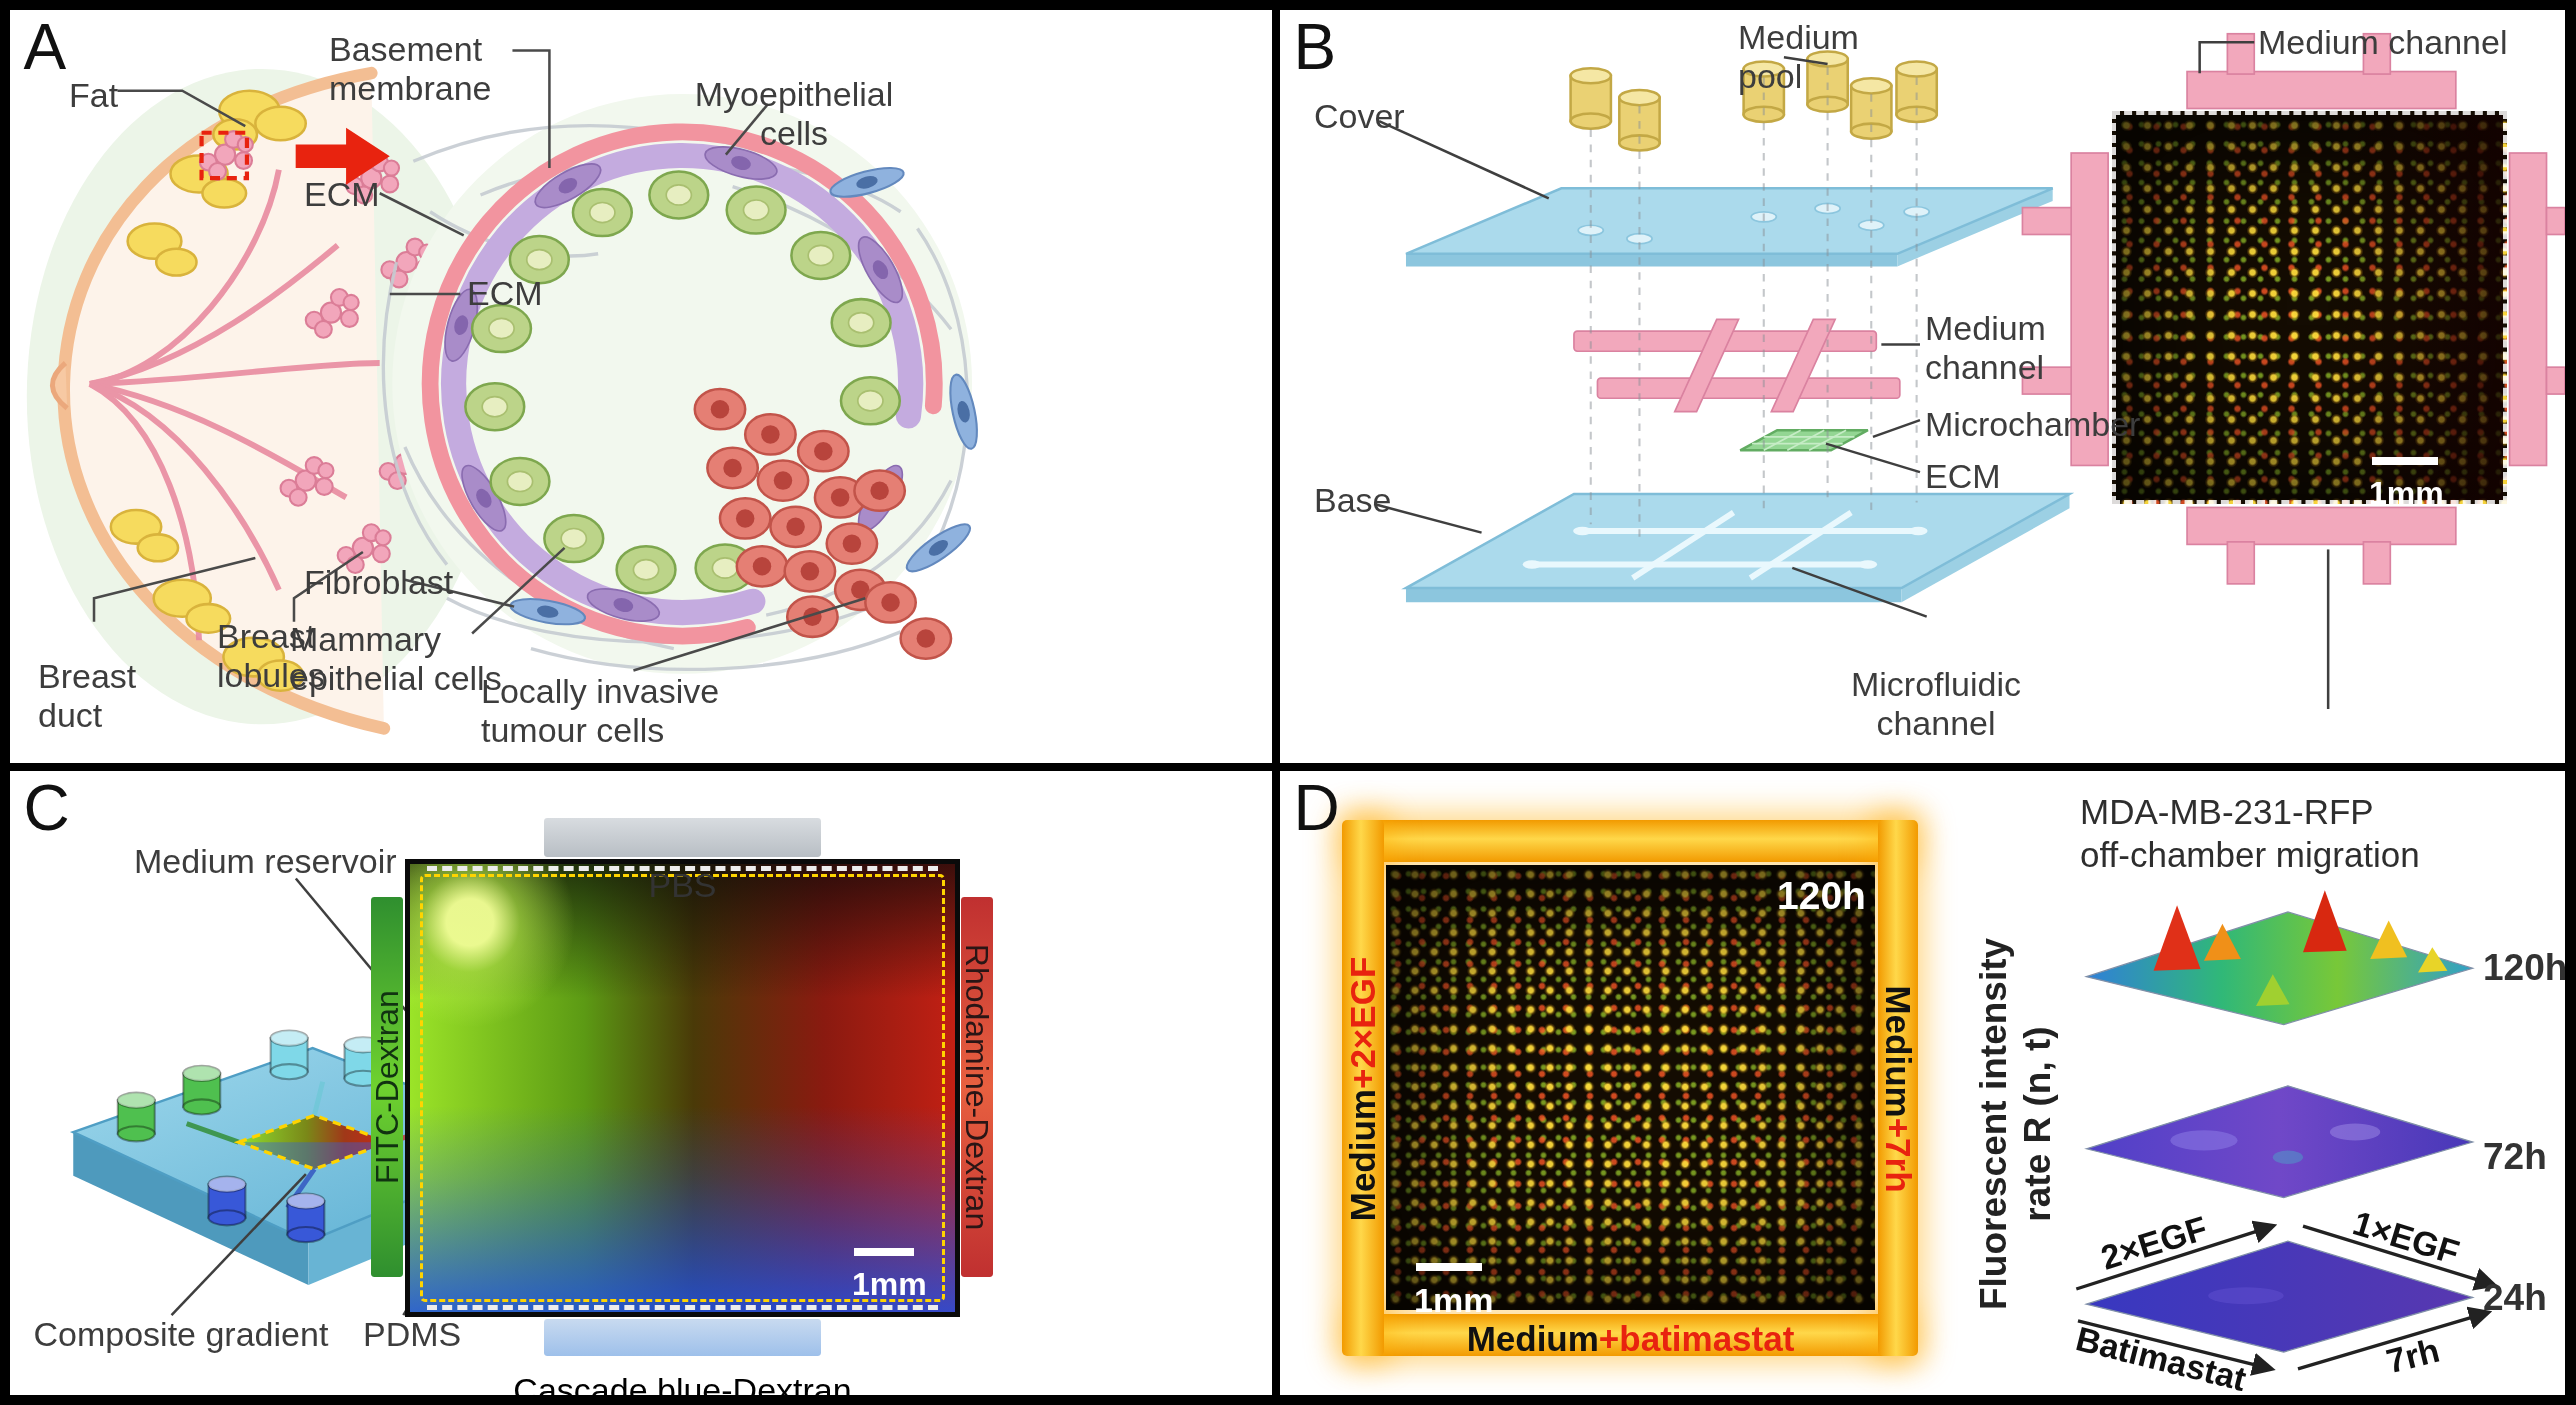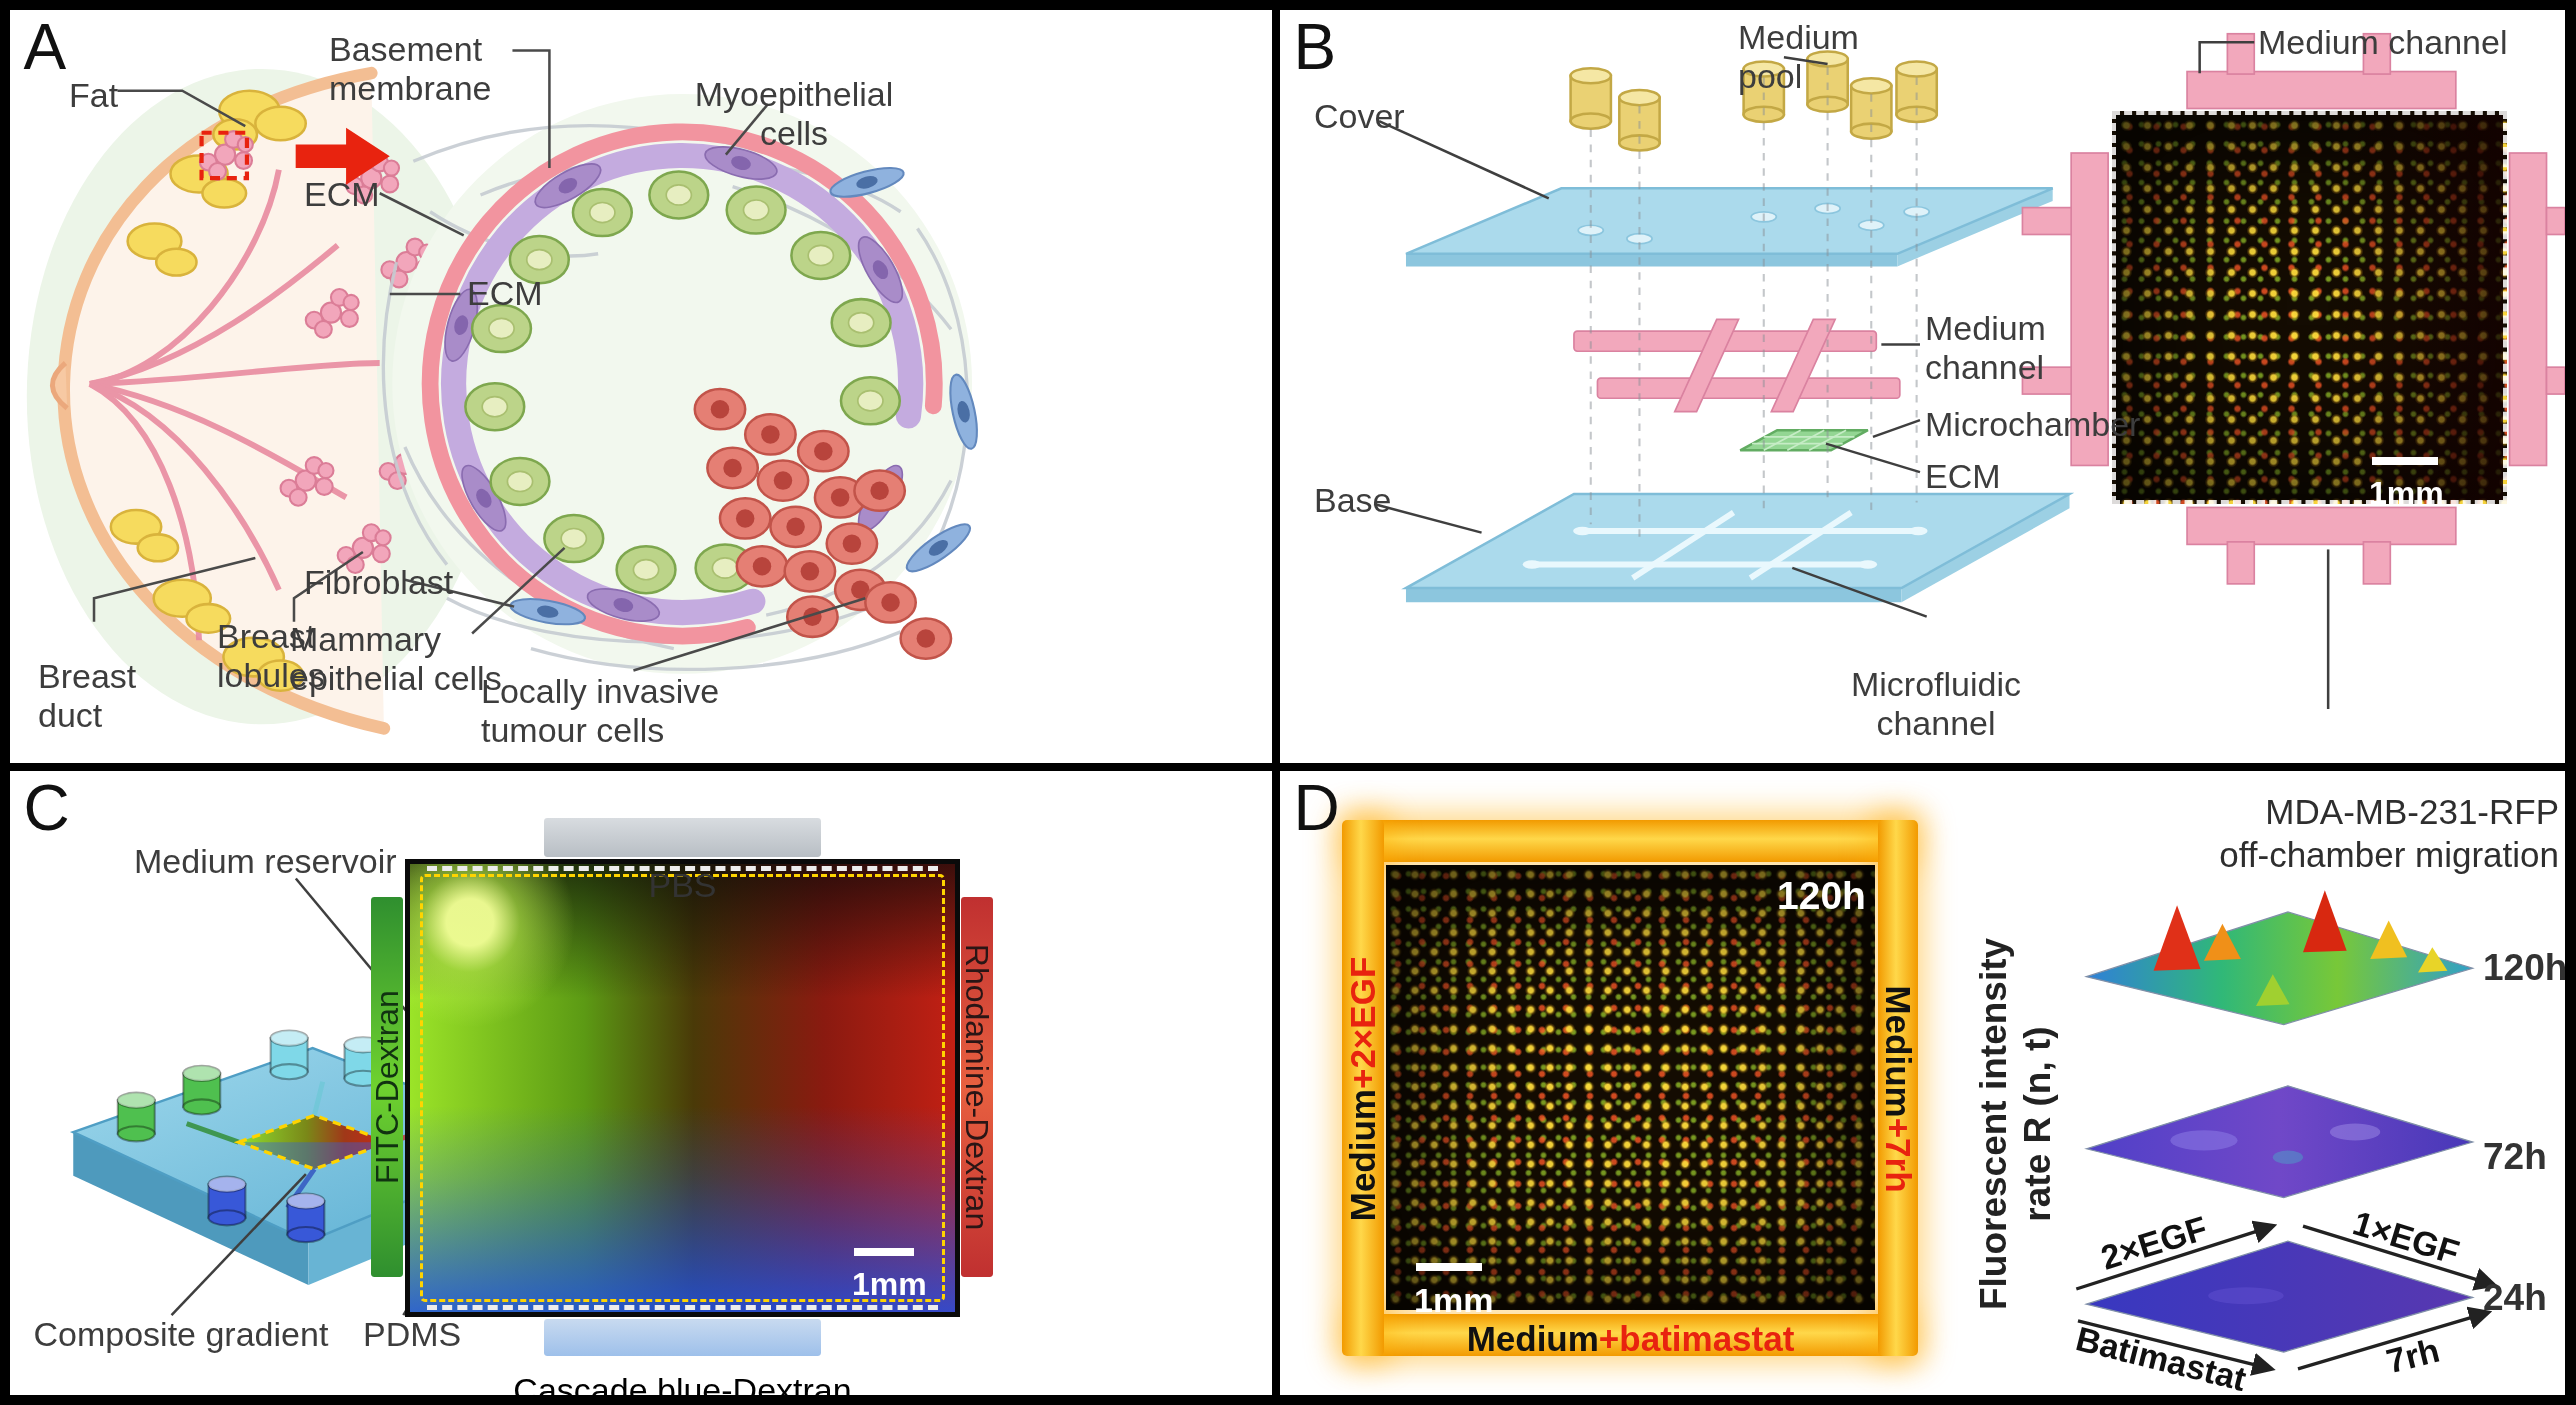--- a/index.html
+++ b/index.html
@@ -31,21 +31,21 @@
   .dashbox { position:absolute; inset:10px; border:3.4px dashed #ffd400; border-radius:5px; z-index:3; }
   .comb { position:absolute; height:0; border-top:5.9px dashed #ececec; z-index:3; }
   .chanbar { position:absolute; z-index:1; border-radius:3.4px; }
   .glow { position:absolute; z-index:1; border-radius:5px;
           background:linear-gradient(180deg,#f29a00,#ffd84a 45%,#f29a00);
           box-shadow:0 0 28.6px 8.4px rgba(255,170,0,.45); }
   .glow.v { background:linear-gradient(90deg,#f29a00,#ffd84a 45%,#f29a00); }
   .cond { position:absolute; font-weight:700; font-size:35px; color:#111; z-index:4; text-align:center; }
   .cond .red { color:var(--accent-red,#e8230f); }
   .timestamp { position:absolute; color:#fff; font-weight:700; font-size:39px; z-index:4; }
-  .charttitle { position:absolute; font-size:35px; color:#2e2e2e; text-align:right; z-index:4; line-height:1.25; }
+  .charttitle { position:absolute; font-size:35px; color:#2e2e2e; text-align:left; z-index:4; line-height:1.25; }
   .charttitle span { display:block; }
   .ylab { position:absolute; font-weight:700; font-size:37px; color:#222; text-align:center; z-index:4; line-height:1.2; }
   .ylab span { display:block; }
   .tlab { position:absolute; font-weight:600; font-size:37px; color:#333; z-index:4; }
   .axlab { position:absolute; font-weight:700; font-size:34px; color:#111; z-index:4; }
 </style>
 </head>
 <body>
 
 <div class="figure">

